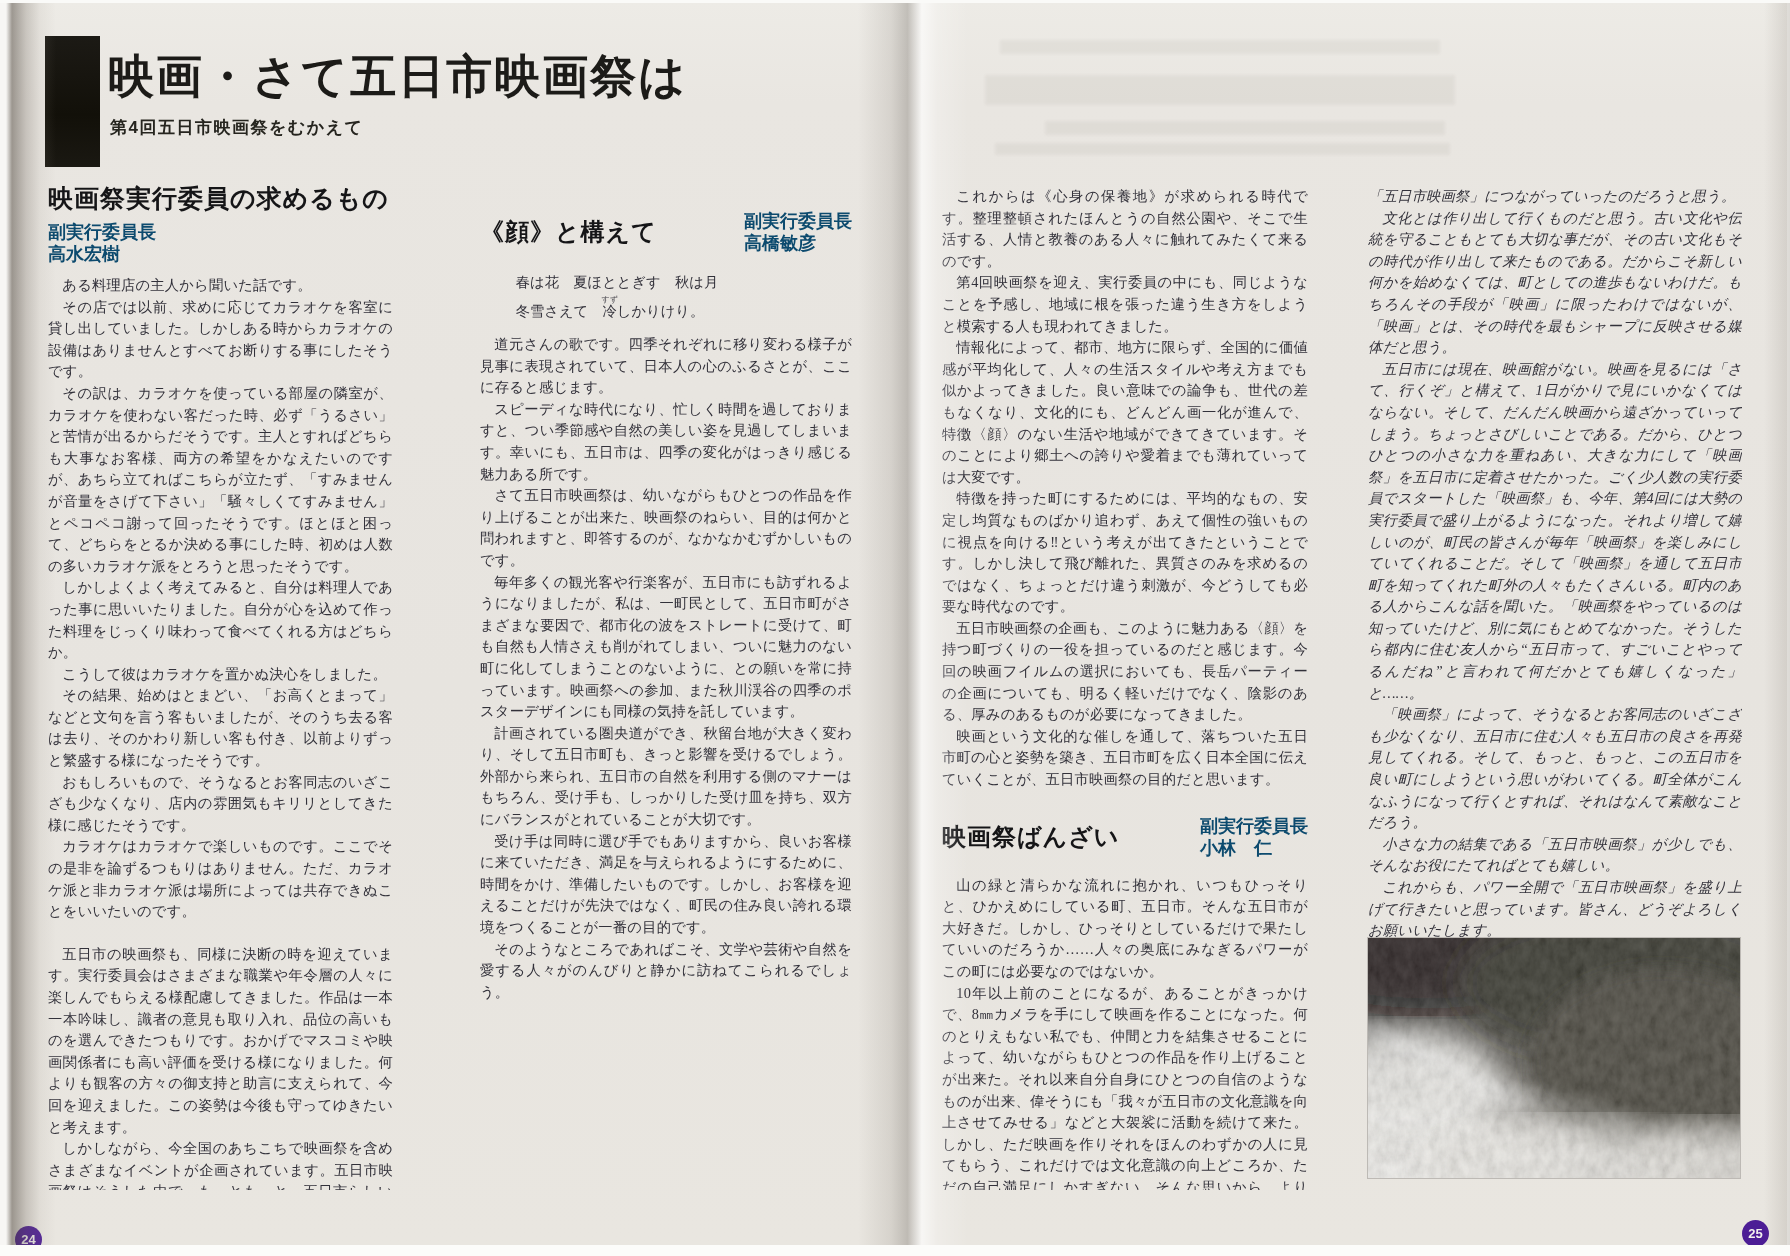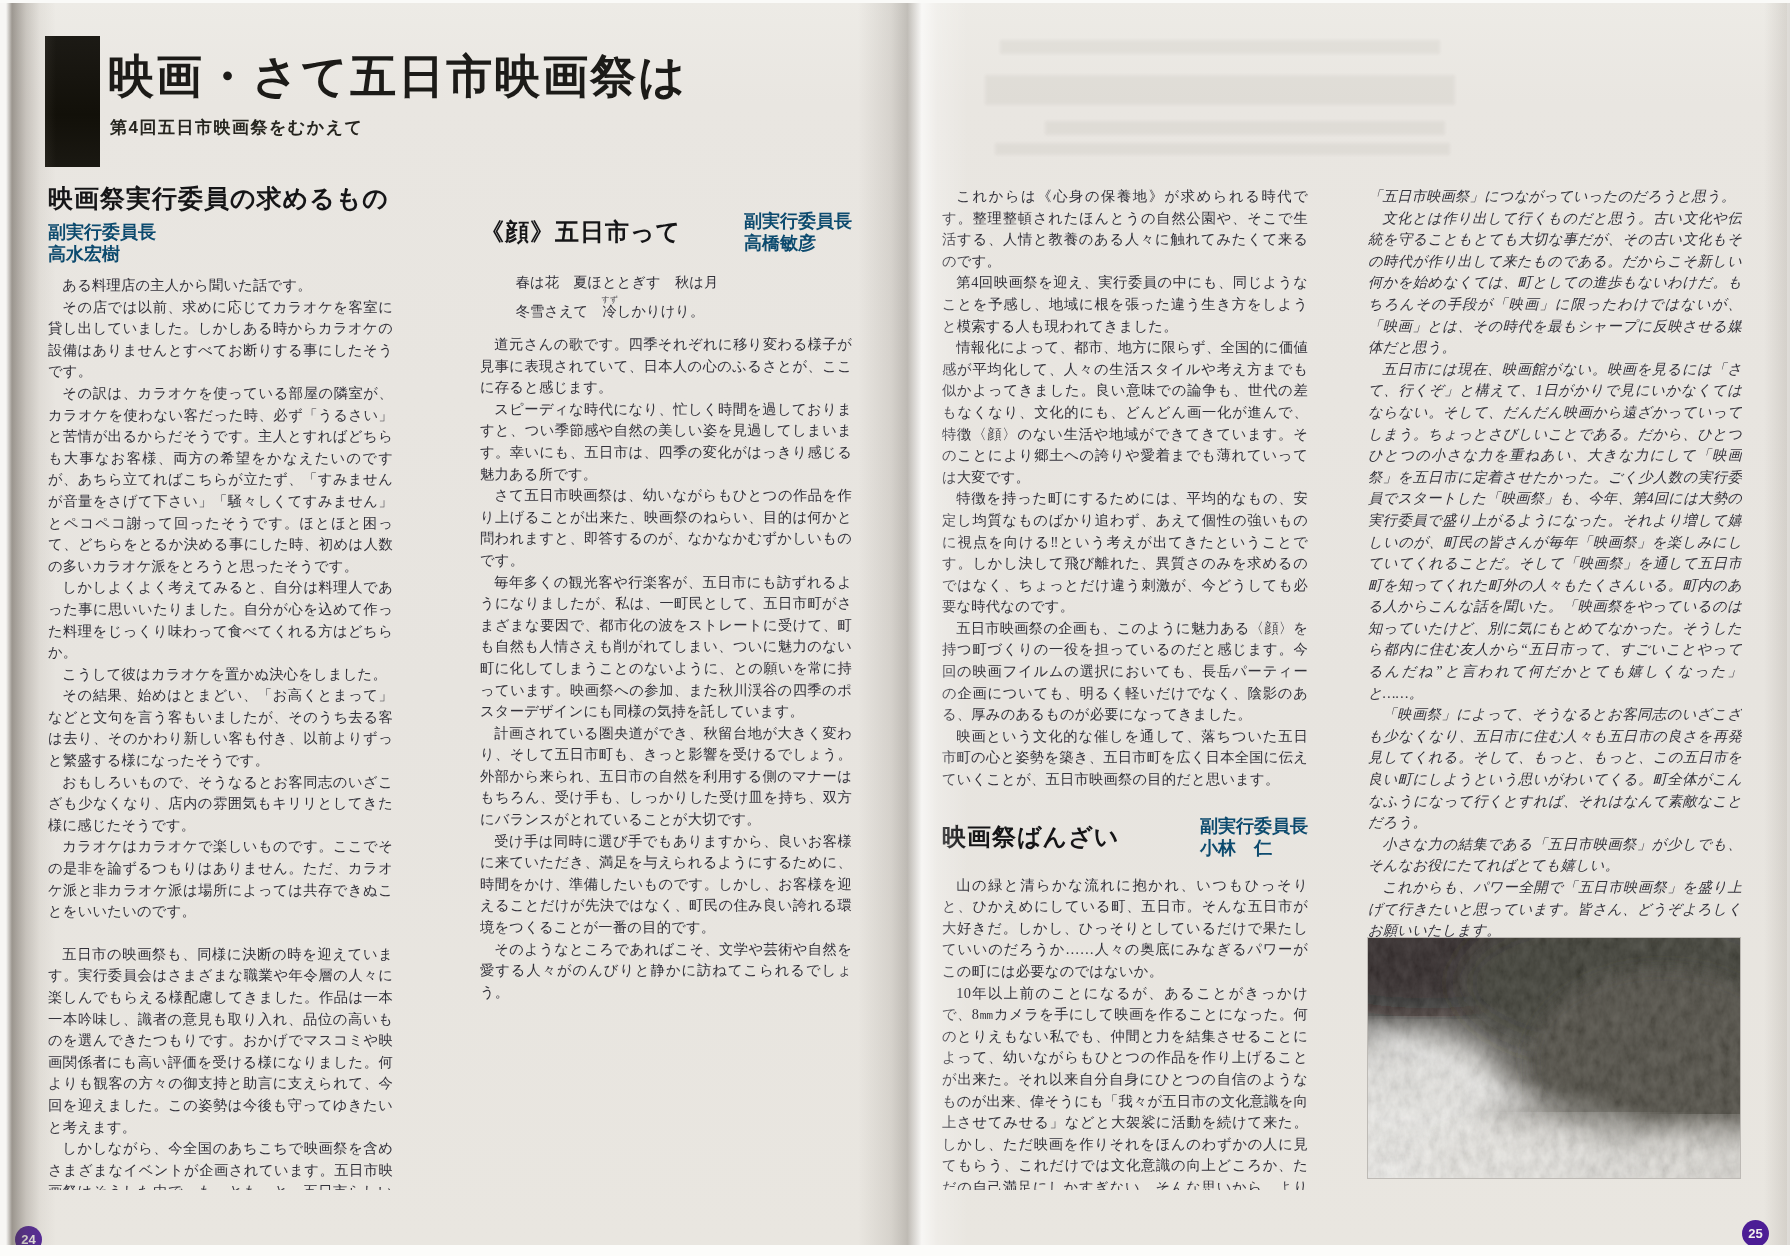--- a/index.html
+++ b/index.html
@@ -89,21 +89,21 @@
         <p class="para">カラオケはカラオケで楽しいものです。ここでその是非を論ずるつもりはありません。ただ、カラオケ派と非カラオケ派は場所によっては共存できぬことをいいたいのです。</p>
       </div>
     <div class="flow gap">
         <p class="para">五日市の映画祭も、同様に決断の時を迎えています。実行委員会はさまざまな職業や年令層の人々に楽しんでもらえる様配慮してきました。作品は一本一本吟味し、識者の意見も取り入れ、品位の高いものを選んできたつもりです。おかげでマスコミや映画関係者にも高い評価を受ける様になりました。何よりも観客の方々の御支持と助言に支えられて、今回を迎えました。この姿勢は今後も守ってゆきたいと考えます。</p>
         <p class="para">しかしながら、今全国のあちこちで映画祭を含めさまざまなイベントが企画されています。五日市映画祭はそうした中で、もっともっと、五日市らしい特色を持ったイベントにしてゆかなければなりません。</p>
       </div>
   </div>
 
   <div class="col" id="col2">
     <div class="sec-row">
-      <h2 class="sec-heading">《顔》五日市って</h2>
+      <h2 class="sec-heading">《顔》と構えて</h2>
       <div class="author">
         <div>副実行委員長</div>
         <div>高橋敏彦</div>
       </div>
     </div>
     <div class="poem">
       <div>春は花　夏ほととぎす　秋は月</div>
       <div><span>冬雪さえて　</span><ruby><span>冷</span><rt>すず</rt></ruby><span>しかりけり。</span></div>
     </div>
     <div class="flow">

